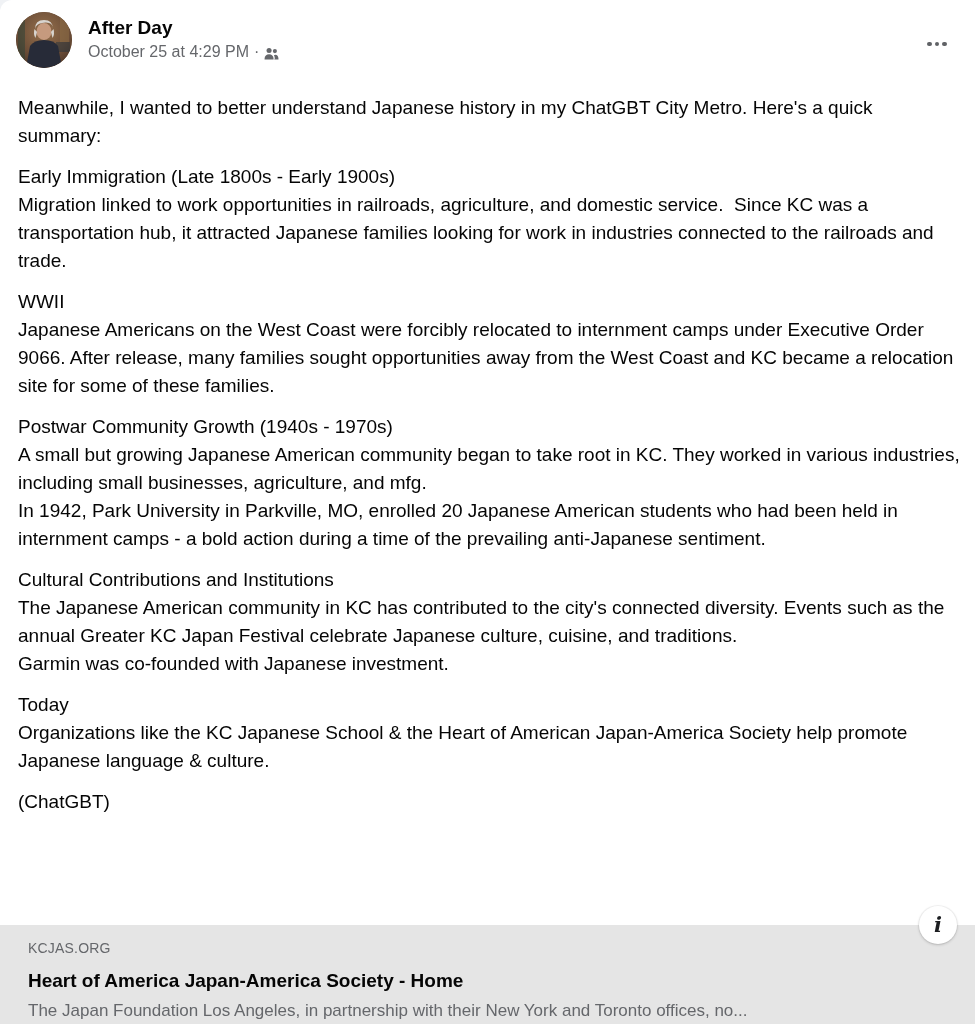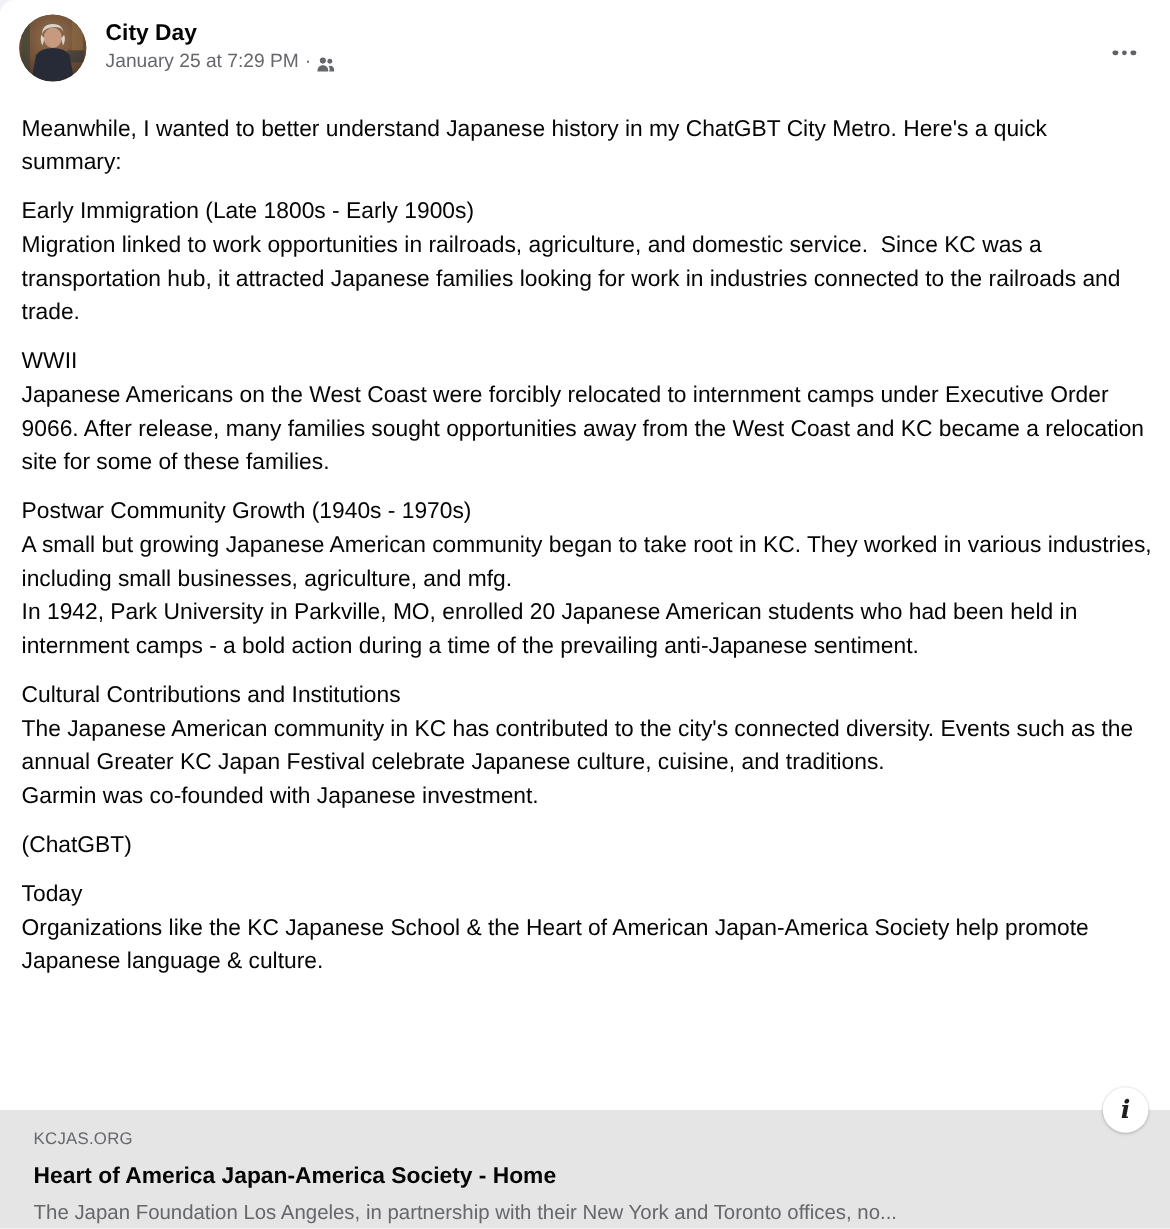--- a/index.html
+++ b/index.html
@@ -123,23 +123,23 @@
           <rect x="40" y="30" width="14" height="10" fill="#23313c" opacity="0.5"></rect>
           <path d="M10 56 L14 34 Q18 28 28 28 Q38 28 42 34 L46 56 Z" fill="#272b38"></path>
           <ellipse cx="28" cy="19.5" rx="7.5" ry="8.5" fill="#c69a7e"></ellipse>
           <path d="M19 17 Q19 8 28 8 Q37 8 37 17 Q37 12 33 11 Q30 10 26 11 Q20 12 19 17 Z" fill="#d8d4cf"></path>
           <path d="M18.5 17 Q17 22 19.5 26 L21 20 Z" fill="#d8d4cf"></path>
           <path d="M37.5 17 Q39 22 36.5 26 L35 20 Z" fill="#d8d4cf"></path>
         </g>
       </svg>
     </div>
     <div class="header-text">
-      <div class="author-name">City Day</div>
+      <div class="author-name">After Day</div>
       <div class="post-meta">
-        <span>January 25 at 7:29 PM</span>
+        <span>October 25 at 4:29 PM</span>
         <span>·</span>
         <span class="friends-icon">
           <svg width="15" height="15" viewBox="0 0 16 16" fill="#65676b">
             <circle cx="5.4" cy="4.8" r="2.7"></circle>
             <circle cx="11.6" cy="5.4" r="2.2"></circle>
             <path d="M0.6 13.6 C0.6 10.8 2.7 8.9 5.4 8.9 C8.1 8.9 10.2 10.8 10.2 13.6 L10.2 14.4 L0.6 14.4 Z"></path>
             <path d="M10.9 14.4 L15.4 14.4 L15.4 13.2 C15.4 11 14 9.4 12.2 9.4 C11.6 9.4 11.1 9.6 10.6 9.9 C11.2 10.9 11.5 12 11.5 13.2 Z"></path>
           </svg>
         </span>
       </div>
@@ -156,23 +156,23 @@
       <div class="para">Early Immigration (Late 1800s - Early 1900s)
 Migration linked to work opportunities in railroads, agriculture, and domestic service.  Since KC was a transportation hub, it attracted Japanese families looking for work in industries connected to the railroads and trade.</div>
       <div class="para">WWII
 Japanese Americans on the West Coast were forcibly relocated to internment camps under Executive Order 9066. After release, many families sought opportunities away from the West Coast and KC became a relocation site for some of these families.</div>
       <div class="para">Postwar Community Growth (1940s - 1970s)
 A small but growing Japanese American community began to take root in KC. They worked in various industries, including small businesses, agriculture, and mfg.
 In 1942, Park University in Parkville, MO, enrolled 20 Japanese American students who had been held in internment camps - a bold action during a time of the prevailing anti-Japanese sentiment.</div>
       <div class="para">Cultural Contributions and Institutions
 The Japanese American community in KC has contributed to the city's connected diversity. Events such as the annual Greater KC Japan Festival celebrate Japanese culture, cuisine, and traditions.
 Garmin was co-founded with Japanese investment.</div>
-      <div class="para">(ChatGBT)</div>
       <div class="para">Today
 Organizations like the KC Japanese School &amp; the Heart of American Japan-America Society help promote Japanese language &amp; culture.</div>
+      <div class="para">(ChatGBT)</div>
     </div>
 
   <div class="info-button">
     <span class="glyph">i</span>
   </div>
 
   <div class="link-card">
     <div class="link-domain">KCJAS.ORG</div>
     <div class="link-title">Heart of America Japan-America Society - Home</div>
     <div class="link-description">The Japan Foundation Los Angeles, in partnership with their New York and Toronto offices, no...</div>

